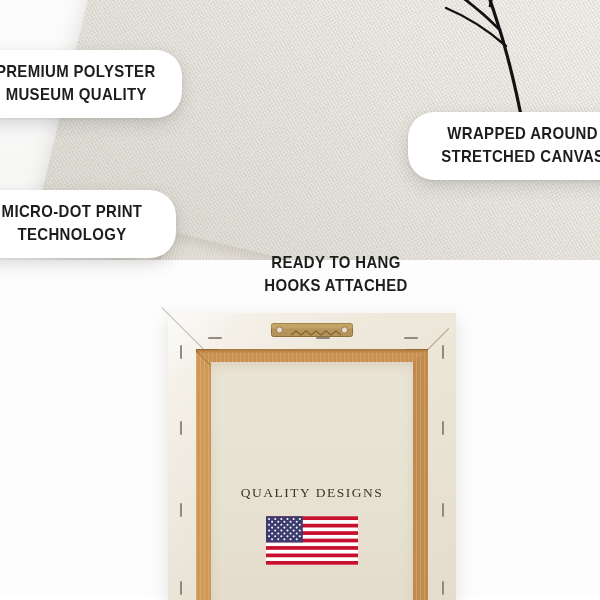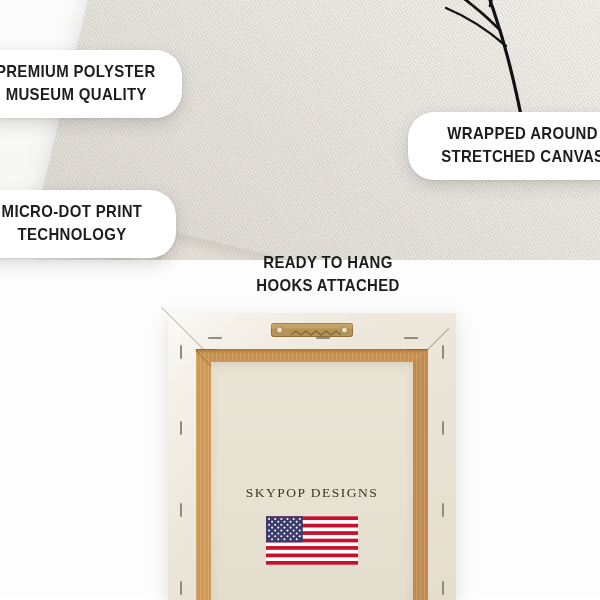--- a/index.html
+++ b/index.html
@@ -93,21 +93,21 @@
     color:#1d1d1d;
     white-space:nowrap;
     transform:scaleX(.88);
     transform-origin:center;
   }
   #badge-premium { left:-30px; top:50px; width:212px; }
   #badge-wrapped { left:408px; top:112px; width:230px; }
   #badge-micro   { left:-32px; top:190px; width:208px; }
 
   .plain {
-    position:absolute; left:208px; top:252px; width:240px;
+    position:absolute; left:216px; top:252px; width:240px;
     text-align:center;
   }
 
   
   .back-wrap { position:absolute; left:168px; top:313px; width:288px; height:295px; }
   .back-outer {
     position:absolute; inset:0;
     background:linear-gradient(160deg,#f2ede2 0%,#eae4d6 45%,#e4ddcd 100%);
     box-shadow:0 6px 18px rgba(120,112,96,.20);
   }
@@ -292,21 +292,21 @@
 
     <div class="wood-frame">
       <div class="wood-grain"></div>
       <div class="wood-top-dark"></div>
     </div>
     <div class="miter-l"></div>
     <div class="miter-r"></div>
 
     <div class="inner-panel"></div>
 
-    <div class="brand">SKYPOP DESIGNS</div>
+    <div class="brand">QUALITY DESIGNS</div>
 
     <svg class="flag" width="92" height="49" viewBox="0 0 190 100">
       <rect width="190" height="100" fill="#ffffff"></rect>
       <g fill="#c8102e">
         <rect y="0" width="190" height="7.7"></rect>
         <rect y="15.4" width="190" height="7.7"></rect>
         <rect y="30.8" width="190" height="7.7"></rect>
         <rect y="46.2" width="190" height="7.7"></rect>
         <rect y="61.5" width="190" height="7.7"></rect>
         <rect y="76.9" width="190" height="7.7"></rect>

